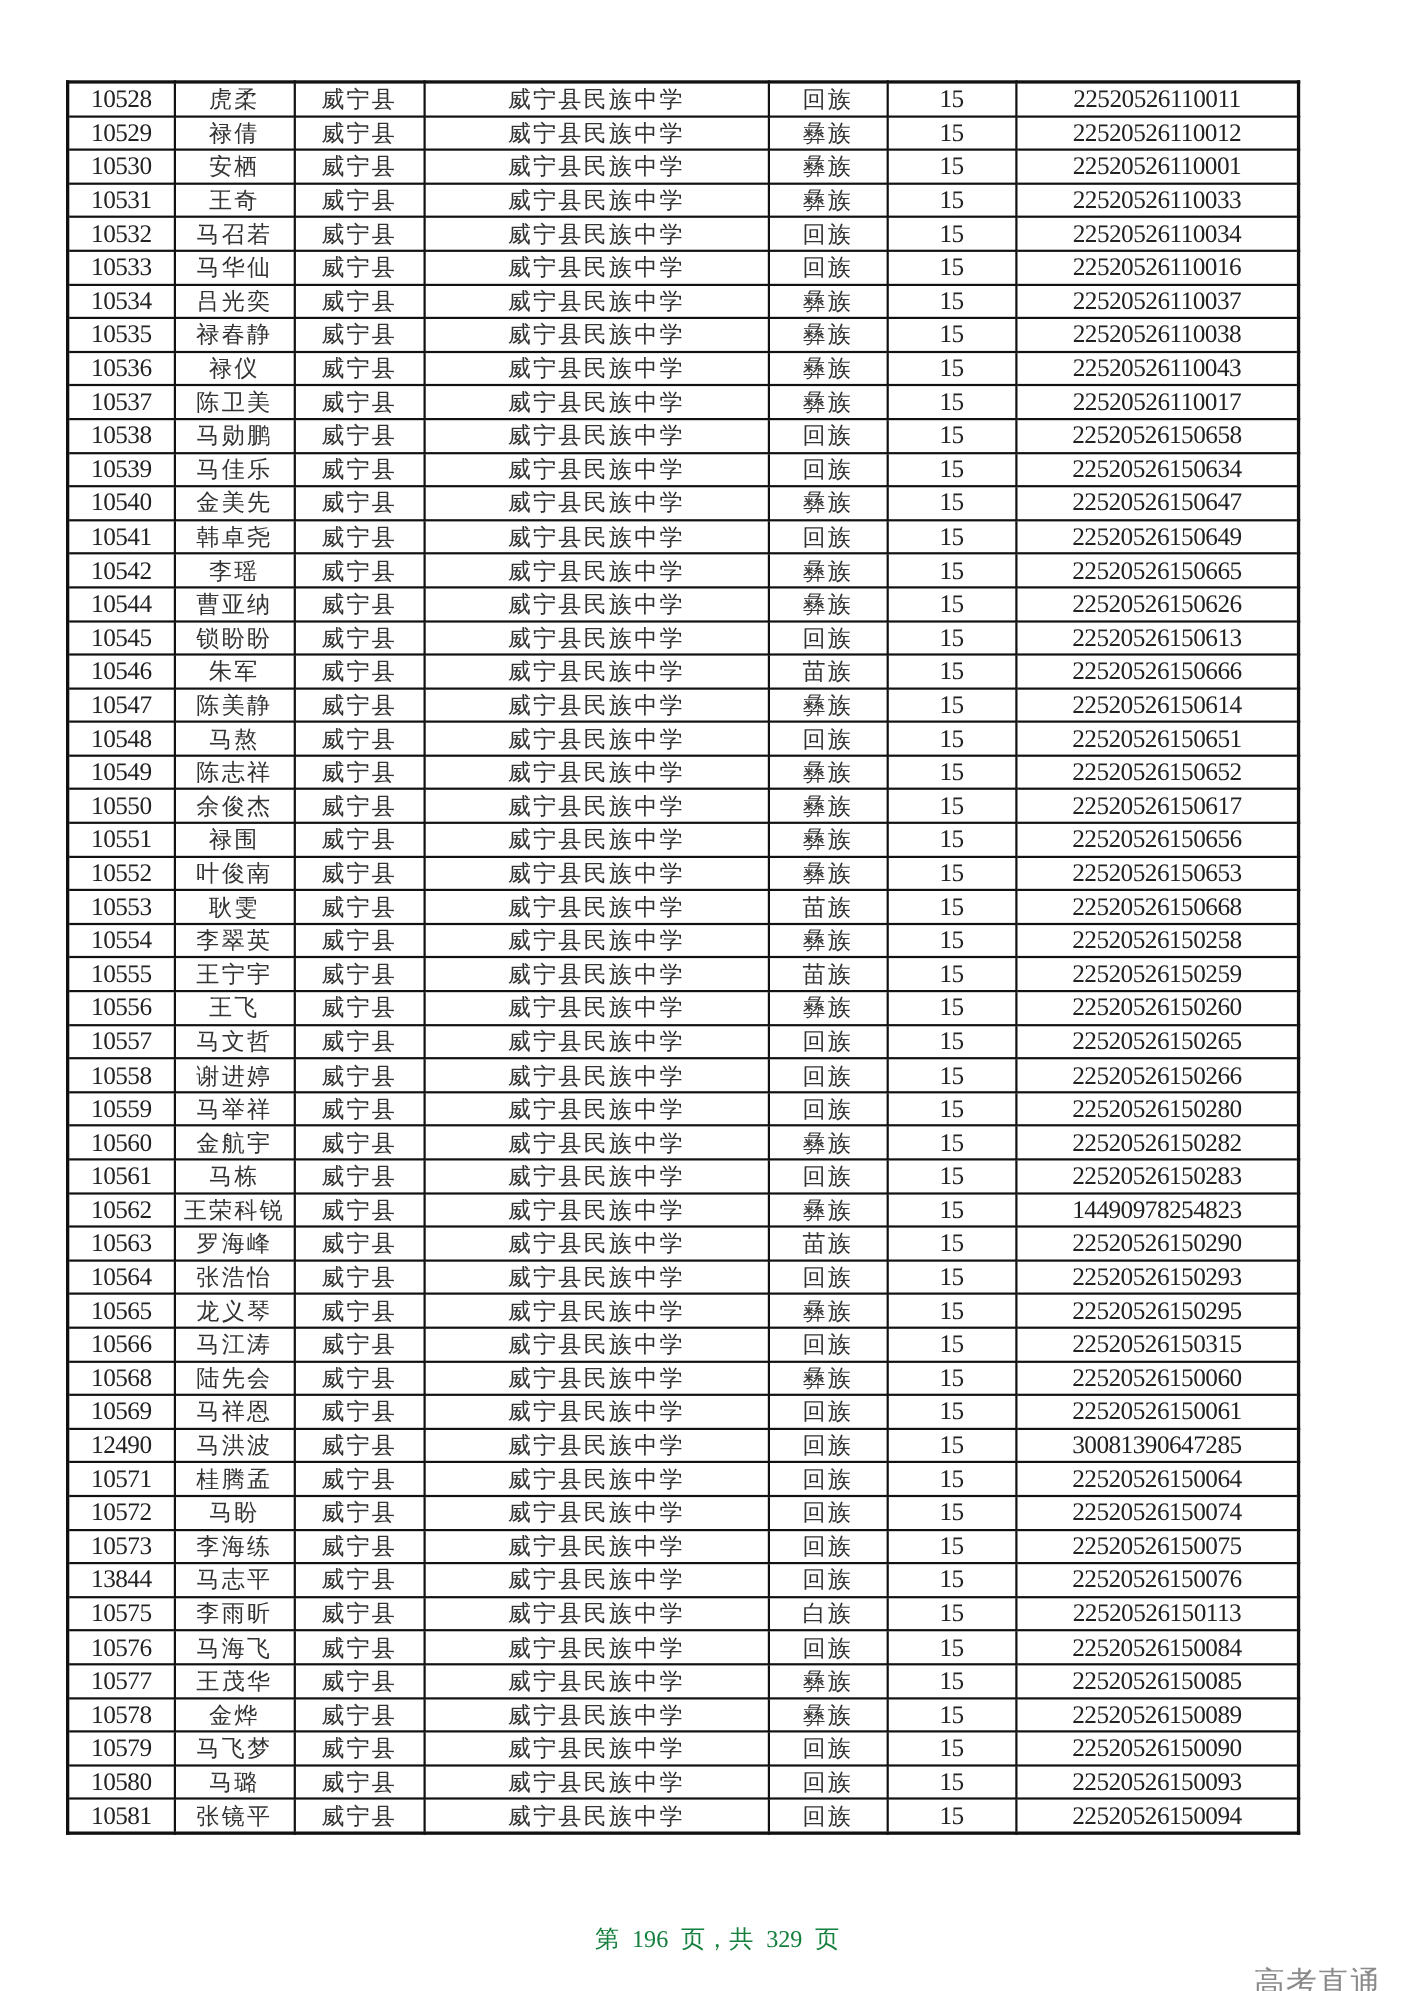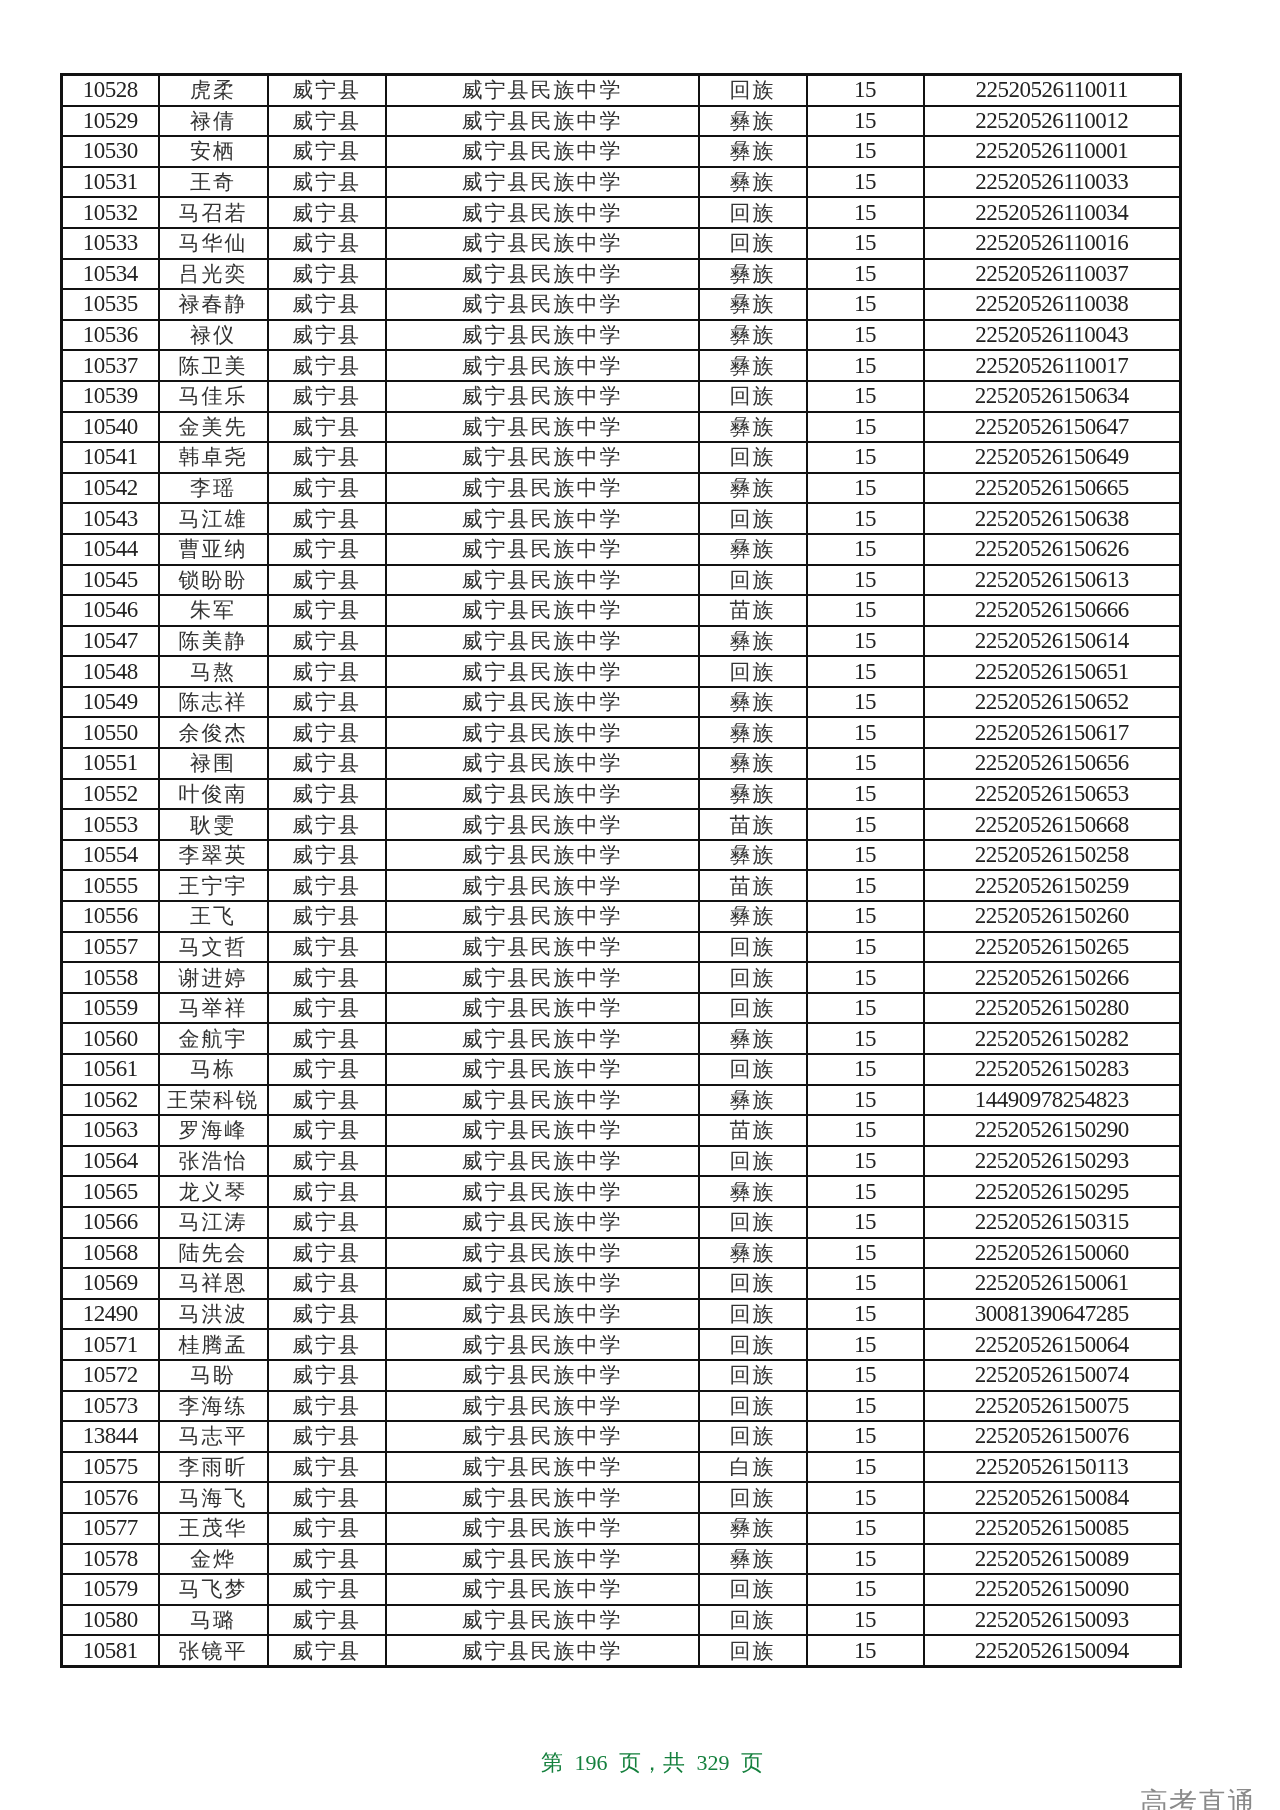--- a/index.html
+++ b/index.html
@@ -174,20 +174,29 @@
         <tr>
           <td class="num">10537</td>
           <td class="cjk">陈卫美</td>
           <td class="cjk">威宁县</td>
           <td class="cjk">威宁县民族中学</td>
           <td class="cjk">彝族</td>
           <td class="num">15</td>
           <td class="num">22520526110017</td>
         </tr>
         <tr>
+          <td class="num">10538</td>
+          <td class="cjk">马勋鹏</td>
+          <td class="cjk">威宁县</td>
+          <td class="cjk">威宁县民族中学</td>
+          <td class="cjk">回族</td>
+          <td class="num">15</td>
+          <td class="num">22520526150658</td>
+        </tr>
+        <tr>
           <td class="num">10539</td>
           <td class="cjk">马佳乐</td>
           <td class="cjk">威宁县</td>
           <td class="cjk">威宁县民族中学</td>
           <td class="cjk">回族</td>
           <td class="num">15</td>
           <td class="num">22520526150634</td>
         </tr>
         <tr>
           <td class="num">10540</td>
@@ -208,29 +217,20 @@
           <td class="num">22520526150649</td>
         </tr>
         <tr>
           <td class="num">10542</td>
           <td class="cjk">李瑶</td>
           <td class="cjk">威宁县</td>
           <td class="cjk">威宁县民族中学</td>
           <td class="cjk">彝族</td>
           <td class="num">15</td>
           <td class="num">22520526150665</td>
-        </tr>
-        <tr>
-          <td class="num">10543</td>
-          <td class="cjk">马江雄</td>
-          <td class="cjk">威宁县</td>
-          <td class="cjk">威宁县民族中学</td>
-          <td class="cjk">回族</td>
-          <td class="num">15</td>
-          <td class="num">22520526150638</td>
         </tr>
         <tr>
           <td class="num">10544</td>
           <td class="cjk">曹亚纳</td>
           <td class="cjk">威宁县</td>
           <td class="cjk">威宁县民族中学</td>
           <td class="cjk">彝族</td>
           <td class="num">15</td>
           <td class="num">22520526150626</td>
         </tr>

